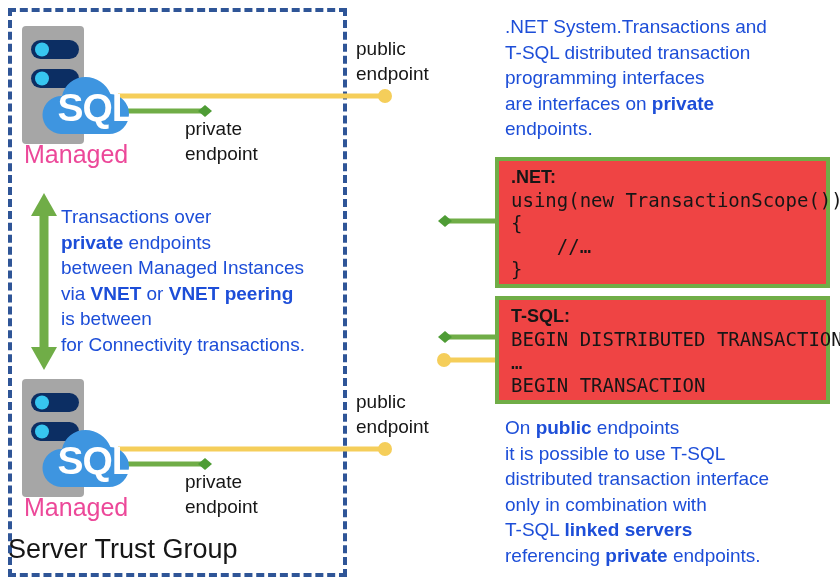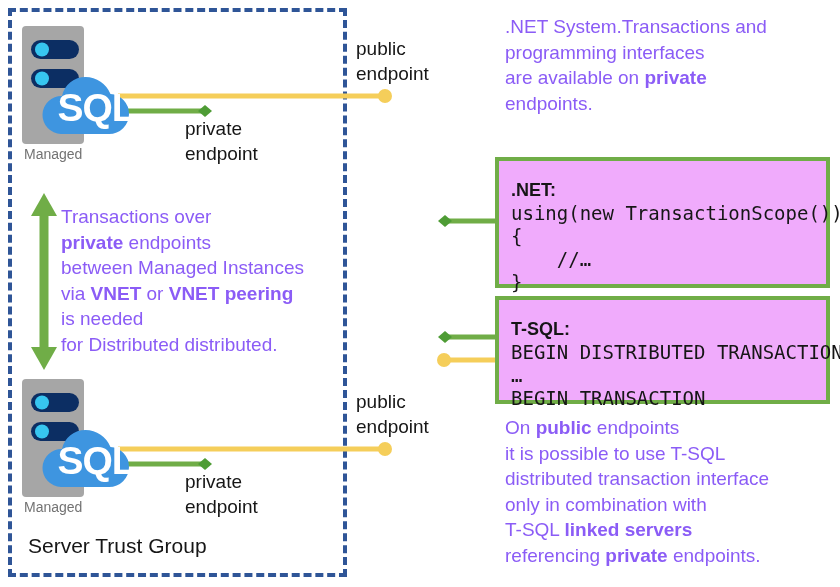--- a/index.html
+++ b/index.html
@@ -23,59 +23,59 @@
   
   #trust-group {
     left: 8px;
     top: 8px;
     width: 339px;
     height: 569px;
     border: 4px dashed #2F5597;
     box-sizing: border-box;
   }
   #trust-group-label {
-    left: 28px;
+    left: 8px;
     top: 534px;
-    font-size: 21px;
+    font-size: 27px;
     color: #161616;
     white-space: nowrap;
   }
 
   
   .mi-icon { width: 140px; height: 120px; }
   .mi-caption {
-    font-size: 14px;
+    font-size: 25px;
     line-height: 25px;
-    color: #737373;
+    color: #ec4899;
     white-space: nowrap;
   }
 
   
   .conn-label {
     font-size: 19px;
     line-height: 25px;
     color: #161616;
     white-space: nowrap;
   }
 
   
   .para {
     font-size: 19px;
     line-height: 25.5px;
-    color: #8b5cf6;
+    color: #1d4ed8;
     white-space: pre;
   }
   .para b { font-weight: bold; }
 
   
   .code-box {
     border: 4px solid #70AD47;
-    background: #f0abfc;
+    background: #ef4444;
     box-sizing: border-box;
-    padding: 18px 10px 8px 12px;
+    padding: 5px 10px 8px 12px;
   }
   .code-title {
     font-family: "Liberation Sans", sans-serif;
     font-weight: bold;
     font-size: 18px;
     line-height: 23px;
     color: #161616;
   }
   .code-line {
     font-family: "DejaVu Sans Mono", monospace;
@@ -161,21 +161,21 @@
 
   <div class="abs conn-label" style="left:356px; top:36px;">
     <div>public</div>
     <div>endpoint</div>
   </div>
   <div class="abs conn-label" style="left:185px; top:116px;">
     <div>private</div>
     <div>endpoint</div>
   </div>
 
-  <div class="abs para" style="left:61px; top:204px;"><div><span>Transactions over</span></div><div><b>private</b><span> endpoints</span></div><div><span>between Managed Instances</span></div><div><span>via </span><b>VNET</b><span> or </span><b>VNET peering</b></div><div><span>is needed</span></div><div><span>for Distributed distributed.</span></div></div>
+  <div class="abs para" style="left:61px; top:204px;"><div><span>Transactions over</span></div><div><b>private</b><span> endpoints</span></div><div><span>between Managed Instances</span></div><div><span>via </span><b>VNET</b><span> or </span><b>VNET peering</b></div><div><span>is between</span></div><div><span>for Connectivity transactions.</span></div></div>
 
   <div class="abs" style="left:18px; top:377px;">
     <svg class="mi-icon" viewBox="0 0 140 120">
       <rect x="4" y="2" width="62" height="118" rx="4" fill="#A6A6A6"></rect>
       <rect x="13" y="16" width="48" height="19" rx="9.5" fill="#0C2E63"></rect>
       <circle cx="24" cy="25.5" r="7" fill="#37C6F0"></circle>
       <rect x="13" y="45" width="48" height="19" rx="9.5" fill="#0C2E63"></rect>
       <circle cx="24" cy="54.5" r="7" fill="#37C6F0"></circle>
       <path d="M44 72 a24 24 0 0 1 23.5 -19 a27 27 0 0 1 25 17 a20 20 0 0 1 18.5 20 a20 20 0 0 1 -20 20 l-48 0 a19 19 0 0 1 1 -38 z" fill="#3E95E0"></path>
       <text x="78" y="97" font-family="'Liberation Sans', sans-serif" font-size="39" font-weight="bold" fill="#FFFFFF" text-anchor="middle" letter-spacing="-1">SQL</text>
@@ -187,21 +187,21 @@
 
   <div class="abs conn-label" style="left:356px; top:389px;">
     <div>public</div>
     <div>endpoint</div>
   </div>
   <div class="abs conn-label" style="left:185px; top:469px;">
     <div>private</div>
     <div>endpoint</div>
   </div>
 
-  <div class="abs para" style="left:505px; top:14px;"><div><span>.NET System.Transactions and</span></div><div><span>programming interfaces</span></div><div><span>are available on </span><b>private</b></div><div><span>endpoints.</span></div></div>
+  <div class="abs para" style="left:505px; top:14px;"><div><span>.NET System.Transactions and</span></div><div><span>T-SQL distributed transaction</span></div><div><span>programming interfaces</span></div><div><span>are interfaces on </span><b>private</b></div><div><span>endpoints.</span></div></div>
 
   <div class="abs code-box" style="left:495px; top:157px; width:335px; height:131px;">
     <div class="code-title">.NET:</div>
     <div class="code-line">using(new TransactionScope())</div>
     <div class="code-line">{</div>
     <div class="code-line">    //…</div>
     <div class="code-line">}</div>
   </div>
 
   <div class="abs code-box" style="left:495px; top:296px; width:335px; height:108px;">

